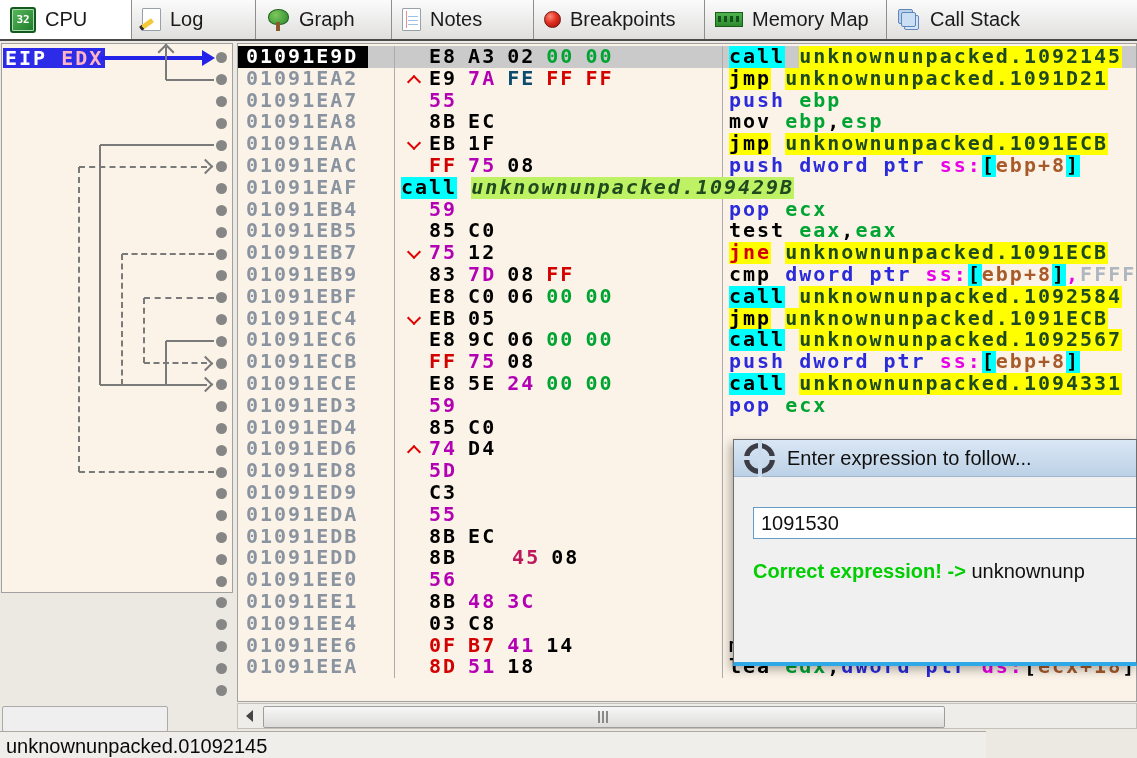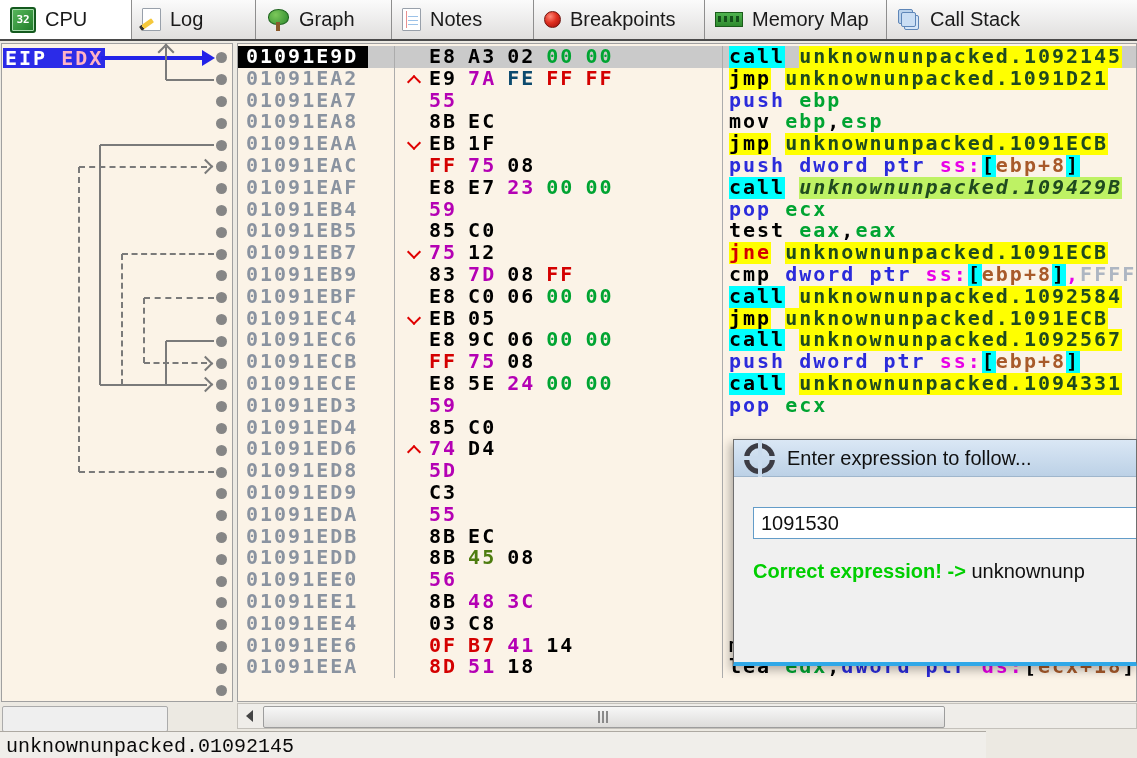--- a/index.html
+++ b/index.html
@@ -36,21 +36,21 @@
   .icon-mem{width:26px;height:13px;background:linear-gradient(#4FB34F,#2E8B2E);border:1px solid #1A5C1A;}
   .icon-mem::before{content:"";position:absolute;left:2px;right:2px;top:3px;height:6px;
             background:repeating-linear-gradient(90deg,#14501A 0 3px,transparent 3px 6px);}
   .icon-stack{width:24px;height:24px;}
   .icon-stack::before,.icon-stack::after,.icon-stack b{content:"";position:absolute;width:13px;height:13px;
             background:#D6E6F8;border:1px solid #5E86B8;border-radius:2px;}
   .icon-stack::before{left:1px;top:1px;background:#BAD2EC;}
   .icon-stack::after{left:4px;top:4px;background:#CADEF4;}
   .icon-stack b{left:7px;top:7px;}
   
-  .sidepanel{position:absolute;left:1px;top:43px;width:232px;height:659px;background:#FBF3E7;
+  .sidepanel{position:absolute;left:1px;top:43px;width:232px;height:550px;background:#FBF3E7;
              border:1px solid #A0A0A0;box-sizing:border-box;}
   .disasm{position:absolute;left:237px;top:43px;width:900px;height:659px;background:#FBF3E7;
           border:1px solid #A0A0A0;box-sizing:border-box;overflow:hidden;}
   .mono,.disasm,.eip-label{font-family:"DejaVu Sans Mono",monospace;font-size:20px;font-weight:bold;letter-spacing:2px;}
   .rows{position:absolute;left:0;top:2px;right:0;}
   .row{display:flex;height:21.8px;line-height:21.8px;}
   .row.sel{background:#CACACA;}
   .col-addr{width:156px;flex:none;border-right:1px solid #ACACAC;overflow:hidden;}
   .addr{color:#8A93A0;padding-left:8px;}
   .addr-sel{display:inline-block;background:#000;color:#FFF;padding:0 10px 0 8px;}
@@ -71,21 +71,21 @@
   .eip-line{position:absolute;height:4px;background:#2222E8;}
   .eip-head{position:absolute;width:0;height:0;border-left:13px solid #2222E8;border-top:8px solid transparent;border-bottom:8px solid transparent;}
   
   .hscroll{position:absolute;left:237px;top:703px;width:900px;height:26px;background:#EFEDE9;border:1px solid #C4C1BB;box-sizing:border-box;display:flex;align-items:center;}
   .scroll-btn{width:22px;height:24px;display:flex;align-items:center;justify-content:center;flex:none;}
   .scroll-btn span{width:0;height:0;border-top:6px solid transparent;border-bottom:6px solid transparent;border-right:7px solid #444;}
   .hthumb{position:absolute;left:25px;top:2px;width:680px;height:20px;background:linear-gradient(#F7F7F7,#DDDCDA);
           border:1px solid #9D9D9D;border-radius:2px;}
   .grip{position:absolute;left:50%;top:4px;width:2px;height:12px;background:#8A8A8A;box-shadow:4px 0 0 #8A8A8A,8px 0 0 #8A8A8A;transform:translateX(-6px);}
   .side-thumb{position:absolute;left:2px;top:706px;width:164px;height:24px;background:#EFEFEF;border:1px solid #ABABAB;border-radius:2px;}
-  .statusbar{position:absolute;left:0;top:731px;width:986px;height:27px;background:#F0EEEA;border-top:1px solid #ADA9A2;box-sizing:border-box;font-family:Liberation Mono, monospace;}
+  .statusbar{position:absolute;left:0;top:731px;width:986px;height:27px;background:#F0EEEA;border-top:1px solid #ADA9A2;box-sizing:border-box;}
   .statusbar span{position:absolute;left:6px;top:3px;font-size:20px;color:#0A0A0A;white-space:nowrap;}
   
   .dialog{position:absolute;left:733px;top:439px;width:404px;height:227px;z-index:20;background:#F0F0F0;
           border:1px solid #6E6E6E;border-bottom:4px solid #2FA8E8;box-sizing:border-box;box-shadow:-3px 4px 9px rgba(0,0,0,.30);overflow:hidden;}
   .dlg-title{height:36px;background:linear-gradient(#DAE7F5,#BCD1E6);border-bottom:1px solid #9FB6CC;
              display:flex;align-items:center;padding-left:10px;gap:12px;}
   .dlg-icon{width:21px;height:21px;border:5px solid #3C3C44;border-radius:50%;position:relative;box-sizing:content-box;flex:none;}
   .dlg-icon::before{content:"";position:absolute;left:-8px;right:-8px;top:50%;margin-top:-2px;height:4px;background:#CBDCEE;}
   .dlg-icon::after{content:"";position:absolute;top:-8px;bottom:-8px;left:50%;margin-left:-2px;width:4px;background:#CBDCEE;}
   .dlg-title span{font-size:20px;color:#101010;white-space:nowrap;}
@@ -222,21 +222,20 @@
           <div class="col-bytes"><span class="caret-slot"><i class="down"></i></span><span class="byte" style="color: rgb(0, 0, 0);">EB</span><span class="byte" style="color: rgb(0, 0, 0);">1F</span></div>
           <div class="col-instr"><span style="color: rgb(0, 0, 0); background-color: rgb(255, 255, 0);">jmp</span><span> </span><span style="color: rgb(31, 74, 31); background-color: rgb(255, 255, 0);">unknownunpacked.1091ECB</span></div>
         </div>
         <div class="row">
           <div class="col-addr"><span class="addr">01091EAC</span></div>
           <div class="col-bytes"><span class="caret-slot"></span><span class="byte" style="color: rgb(212, 0, 0);">FF</span><span class="byte" style="color: rgb(180, 0, 180);">75</span><span class="byte" style="color: rgb(0, 0, 0);">08</span></div>
           <div class="col-instr"><span style="color: rgb(43, 43, 219);">push</span><span> </span><span style="color: rgb(43, 43, 219);">dword</span><span> </span><span style="color: rgb(43, 43, 219);">ptr</span><span> </span><span style="color: rgb(232, 0, 232);">ss:</span><span style="color: rgb(0, 0, 0); background-color: rgb(0, 255, 255);">[</span><span style="color: rgb(168, 90, 42);">ebp+8</span><span style="color: rgb(0, 0, 0); background-color: rgb(0, 255, 255);">]</span></div>
         </div>
         <div class="row">
           <div class="col-addr"><span class="addr">01091EAF</span></div>
-          <div class="col-bytes"><span class="caret-slot"></span><span class="byte" style="color: rgb(0, 0, 0);">E8</span><span class="byte" style="color: rgb(0, 0, 0);">E7</span><span class="byte" style="color: rgb(180, 0, 180);">23</span><span class="byte" style="color: rgb(0, 164, 50);">00</span><span class="byte" style="color: rgb(0, 164, 50);">00</span></div>
           <div class="col-instr"><span style="color: rgb(0, 0, 0); background-color: rgb(0, 255, 255);">call</span><span> </span><span style="color: rgb(31, 74, 31); background-color: #bef264; font-style: italic;">unknownunpacked.109429B</span></div>
         </div>
         <div class="row">
           <div class="col-addr"><span class="addr">01091EB4</span></div>
           <div class="col-bytes"><span class="caret-slot"></span><span class="byte" style="color: rgb(180, 0, 180);">59</span></div>
           <div class="col-instr"><span style="color: rgb(43, 43, 219);">pop</span><span> </span><span style="color: rgb(0, 164, 50);">ecx</span></div>
         </div>
         <div class="row">
           <div class="col-addr"><span class="addr">01091EB5</span></div>
           <div class="col-bytes"><span class="caret-slot"></span><span class="byte" style="color: rgb(0, 0, 0);">85</span><span class="byte" style="color: rgb(0, 0, 0);">C0</span></div>
@@ -307,21 +306,21 @@
           <div class="col-bytes"><span class="caret-slot"></span><span class="byte" style="color: rgb(180, 0, 180);">55</span></div>
           <div class="col-instr"></div>
         </div>
         <div class="row">
           <div class="col-addr"><span class="addr">01091EDB</span></div>
           <div class="col-bytes"><span class="caret-slot"></span><span class="byte" style="color: rgb(0, 0, 0);">8B</span><span class="byte" style="color: rgb(0, 0, 0);">EC</span></div>
           <div class="col-instr"></div>
         </div>
         <div class="row">
           <div class="col-addr"><span class="addr">01091EDD</span></div>
-          <div class="col-bytes"><span class="caret-slot"></span><span class="byte" style="color: rgb(0, 0, 0);">8B</span><span class="byte" style="color: #4d7c0f;">45</span><span class="byte" style="color: rgb(0, 0, 0);">08</span></div>
+          <div class="col-bytes"><span class="caret-slot"></span><span class="byte" style="color: rgb(0, 0, 0);">8B</span><span class="byte" style="color: #be185d; margin-left: 44px;">45</span><span class="byte" style="color: rgb(0, 0, 0);">08</span></div>
           <div class="col-instr"></div>
         </div>
         <div class="row">
           <div class="col-addr"><span class="addr">01091EE0</span></div>
           <div class="col-bytes"><span class="caret-slot"></span><span class="byte" style="color: rgb(180, 0, 180);">56</span></div>
           <div class="col-instr"></div>
         </div>
         <div class="row">
           <div class="col-addr"><span class="addr">01091EE1</span></div>
           <div class="col-bytes"><span class="caret-slot"></span><span class="byte" style="color: rgb(0, 0, 0);">8B</span><span class="byte" style="color: rgb(180, 0, 180);">48</span><span class="byte" style="color: rgb(180, 0, 180);">3C</span></div>

